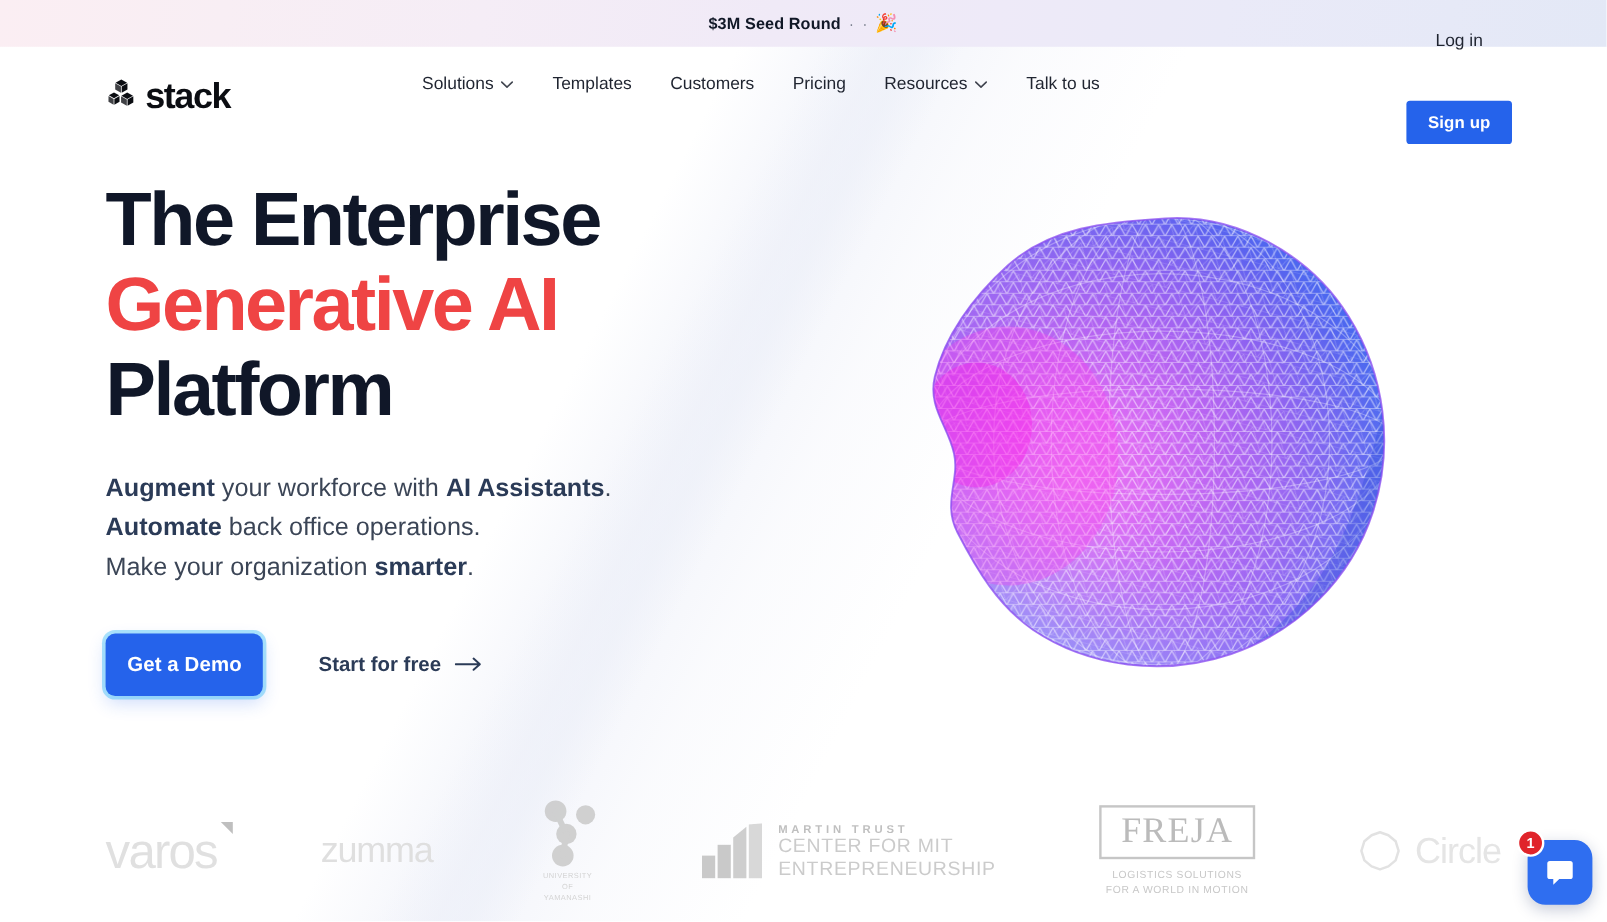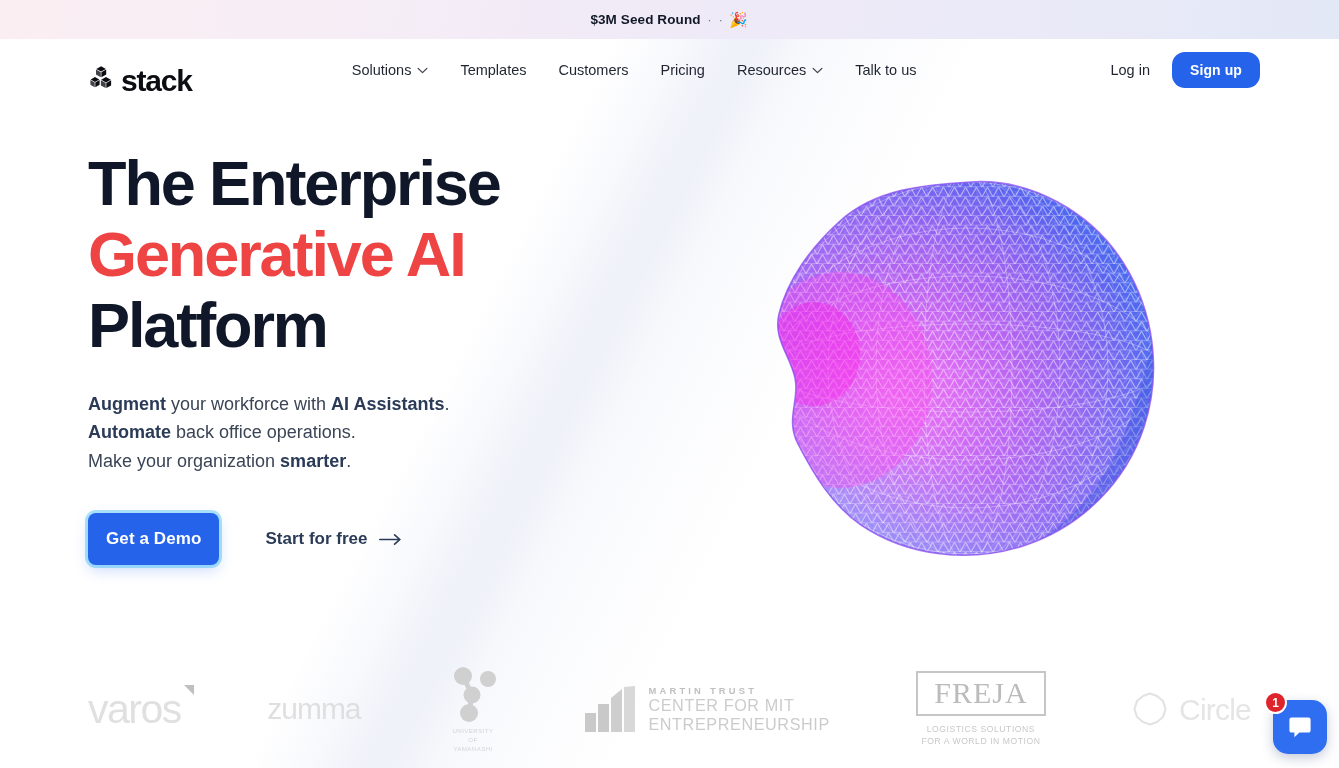--- a/index.html
+++ b/index.html
@@ -83,42 +83,42 @@
 
   .nav-links { display:flex; align-items:center; gap:0; margin-left: 144px; }
   .nav-link {
     display:flex; align-items:center; gap:6px;
     font-size: 14.5px; color:#1f2430; font-weight:400;
     padding: 8px 16px; cursor:pointer; white-space:nowrap;
     background:none; border:none; font-family:inherit;
   }
   .chev { width:11px; height:7px; display:block; opacity:.85; }
 
-  .nav-right { margin-left:auto; display:flex; align-items:center; gap:20px; }
+  .nav-right { margin-left:auto; display:flex; align-items:center; gap:36px;flex-direction:column; }
   .login-link {
     font-size:14.5px; color:#1f2430; cursor:pointer; background:none;
     border:none; font-family:inherit; padding:6px 2px;
   }
   .signup-btn {
     background:#2563eb; color:#fff; font-size:14px; font-weight:700;
-    border:none; border-radius:13px; padding:10px 18px; cursor:pointer;
+    border:none; border-radius:3px; padding:10px 18px; cursor:pointer;
     font-family:inherit; letter-spacing:.1px;
   }
 
   
   .hero { position:relative; z-index:4; display:flex; padding: 47px 0 0 88px; }
   .hero-left { width: 600px; flex:none; }
 
   h1.headline {
     font-size: 63px; line-height: 1.13; font-weight: 700;
     letter-spacing:-2.1px; color:#101728; margin:0 0 28px 0;
   }
   h1.headline .accent { color:#ef4444; }
 
-  .sub { font-size:18px; line-height:1.59; color:#3b4556; margin-bottom: 38px; }
+  .sub { font-size:21px; line-height:1.59; color:#3b4556; margin-bottom: 38px; }
   .sub b { color:#2b3b57; font-weight:700; }
   .sub .blue { color:#2b3b57; font-weight:700; }
 
   .cta-row { display:flex; align-items:center; gap:46px; }
   .demo-btn {
     background:#2563eb; color:#fff; border:none; border-radius:8px;
     font-size:17px; font-weight:700; font-family:inherit;
     padding: 16px 18px; cursor:pointer; letter-spacing:.1px;
     box-shadow: 0 0 0 3px rgba(56,189,248,.42), 0 6px 14px rgba(37,99,235,.22);
   }

